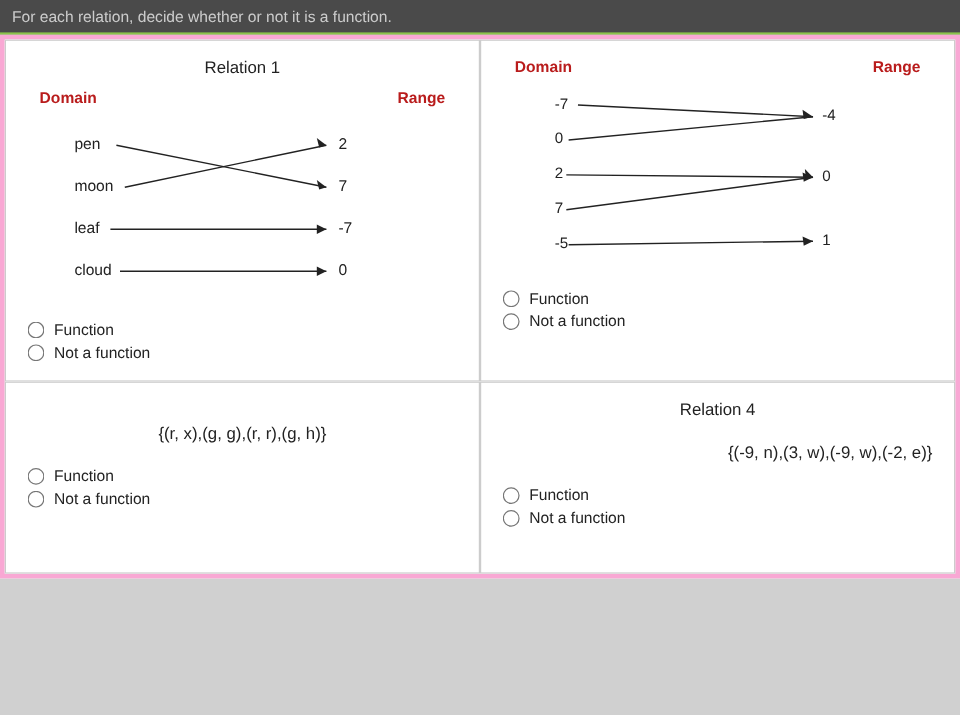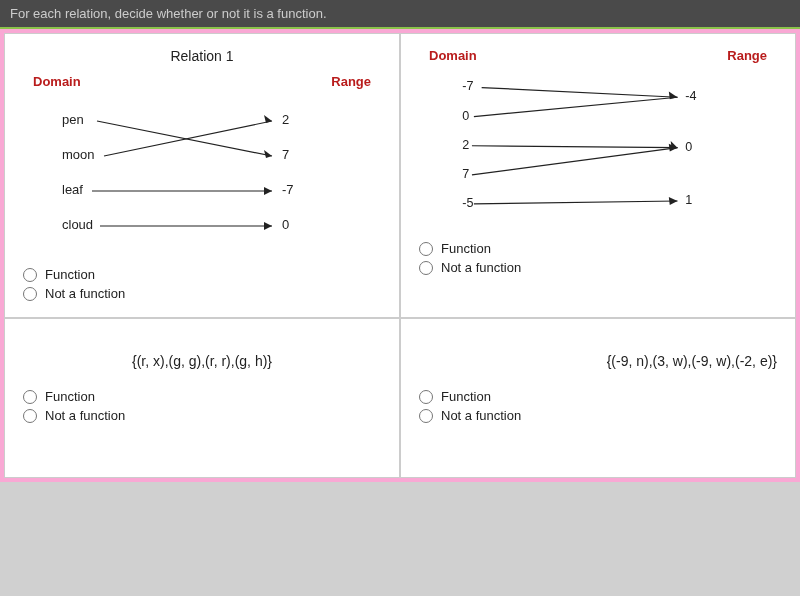--- a/index.html
+++ b/index.html
@@ -193,20 +193,21 @@
           <span>Function</span>
         </label>
         <label class="radio-option">
           <input type="radio" name="relation3" value="notfunction" style="">
           <span>Not a function</span>
         </label>
       </div>
     </div>
 
     <div class="cell cell-bottom">
+      <div class="cell-title">Relation 4</div>
       <div class="relation4-content">{(-9, n),(3, w),(-9, w),(-2, e)}</div>
       <div class="radio-group">
         <label class="radio-option">
           <input type="radio" name="relation4" value="function" style="">
           <span>Function</span>
         </label>
         <label class="radio-option">
           <input type="radio" name="relation4" value="notfunction" style="">
           <span>Not a function</span>
         </label>

